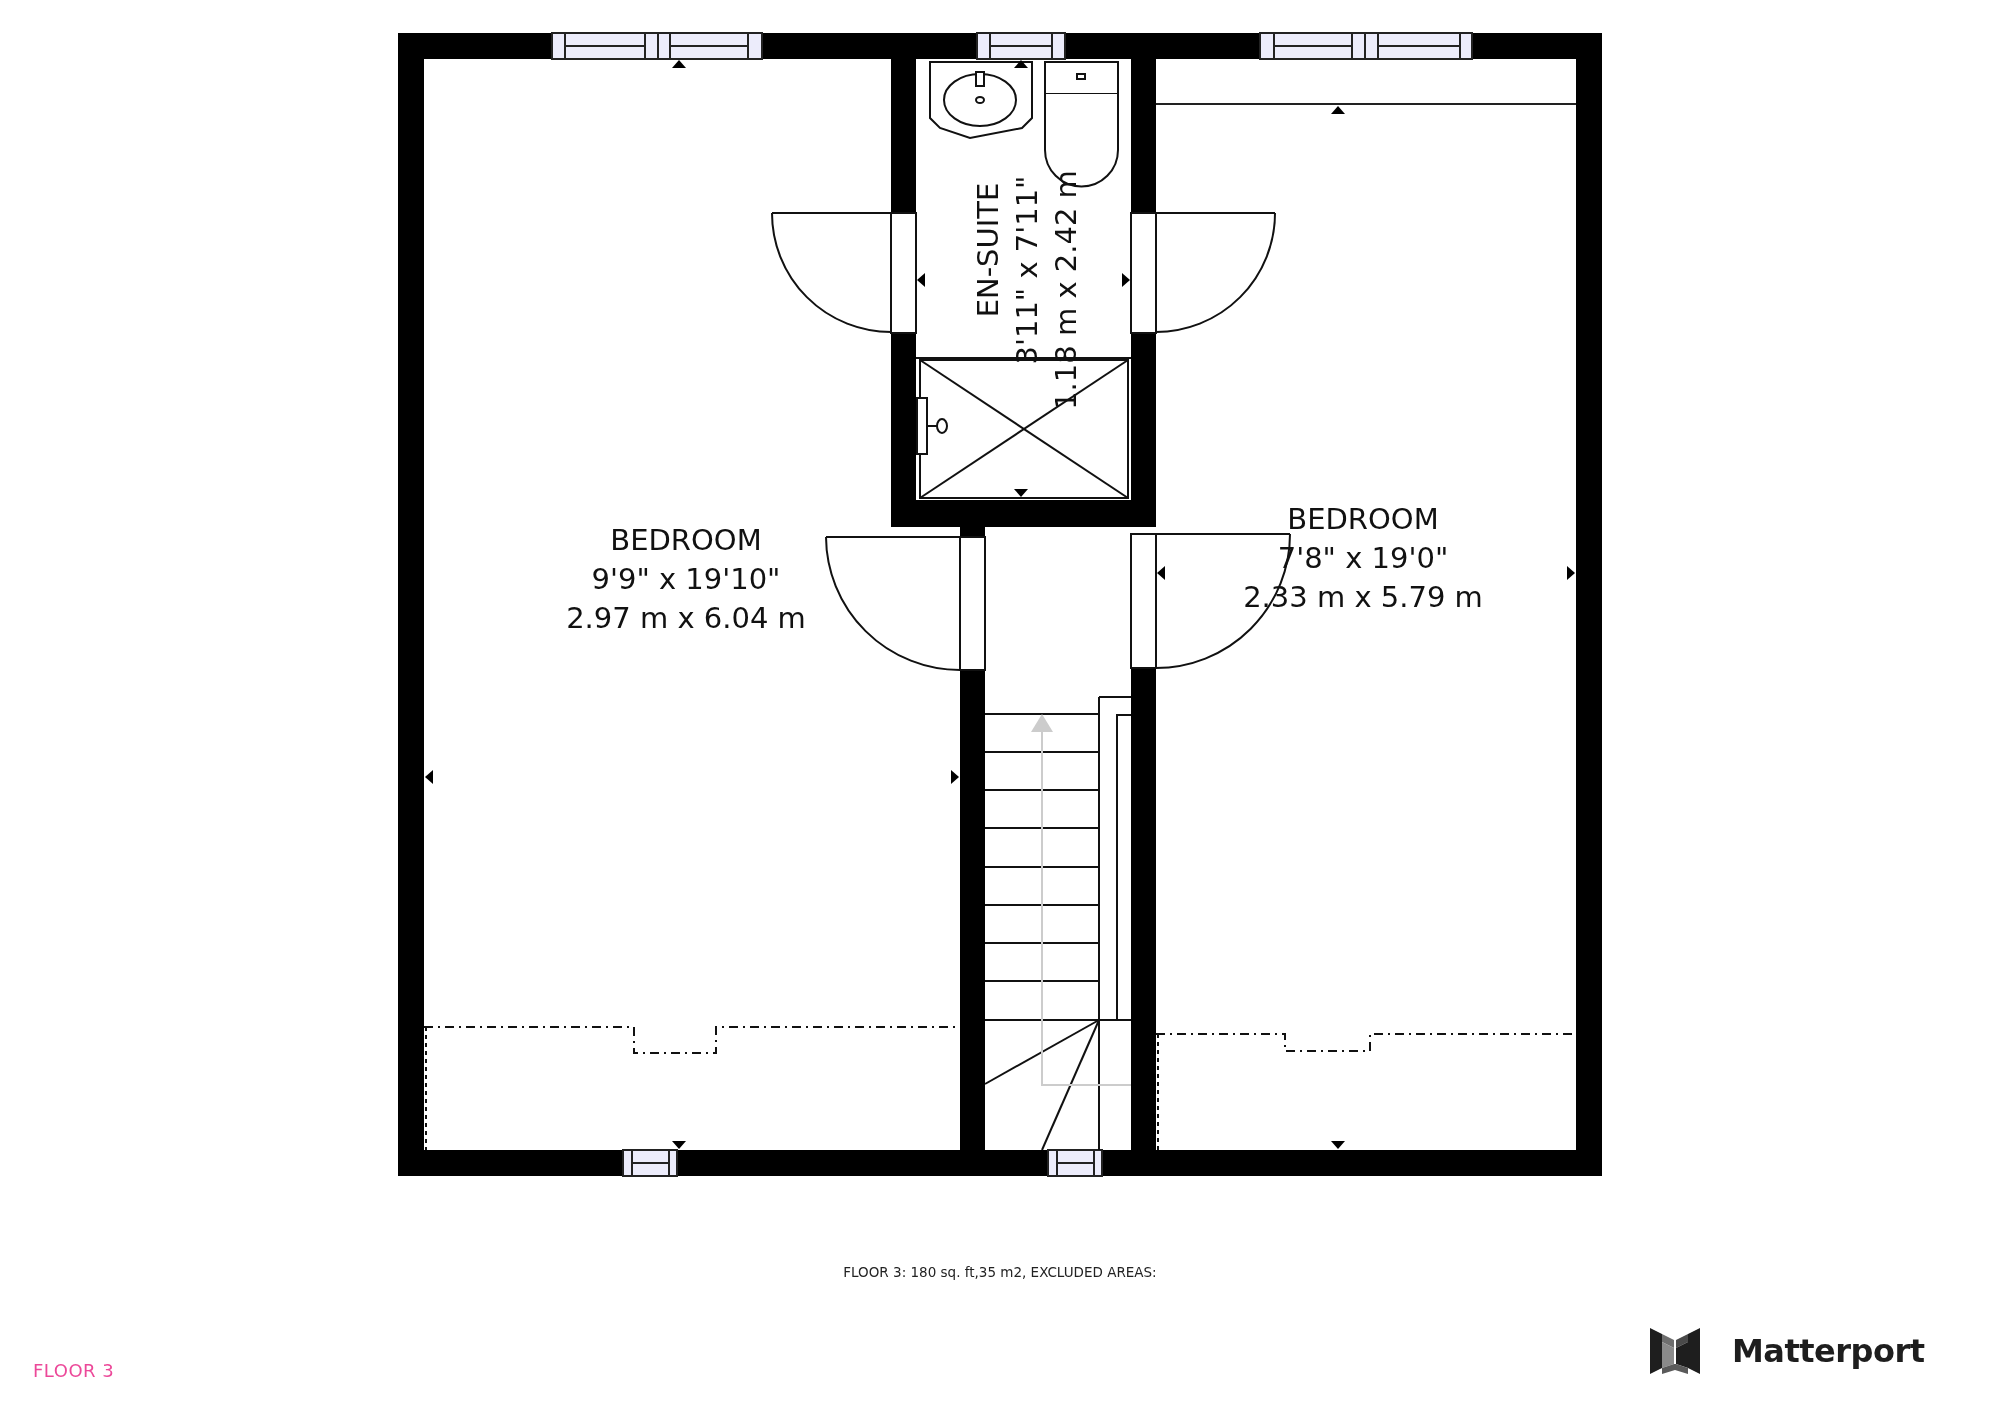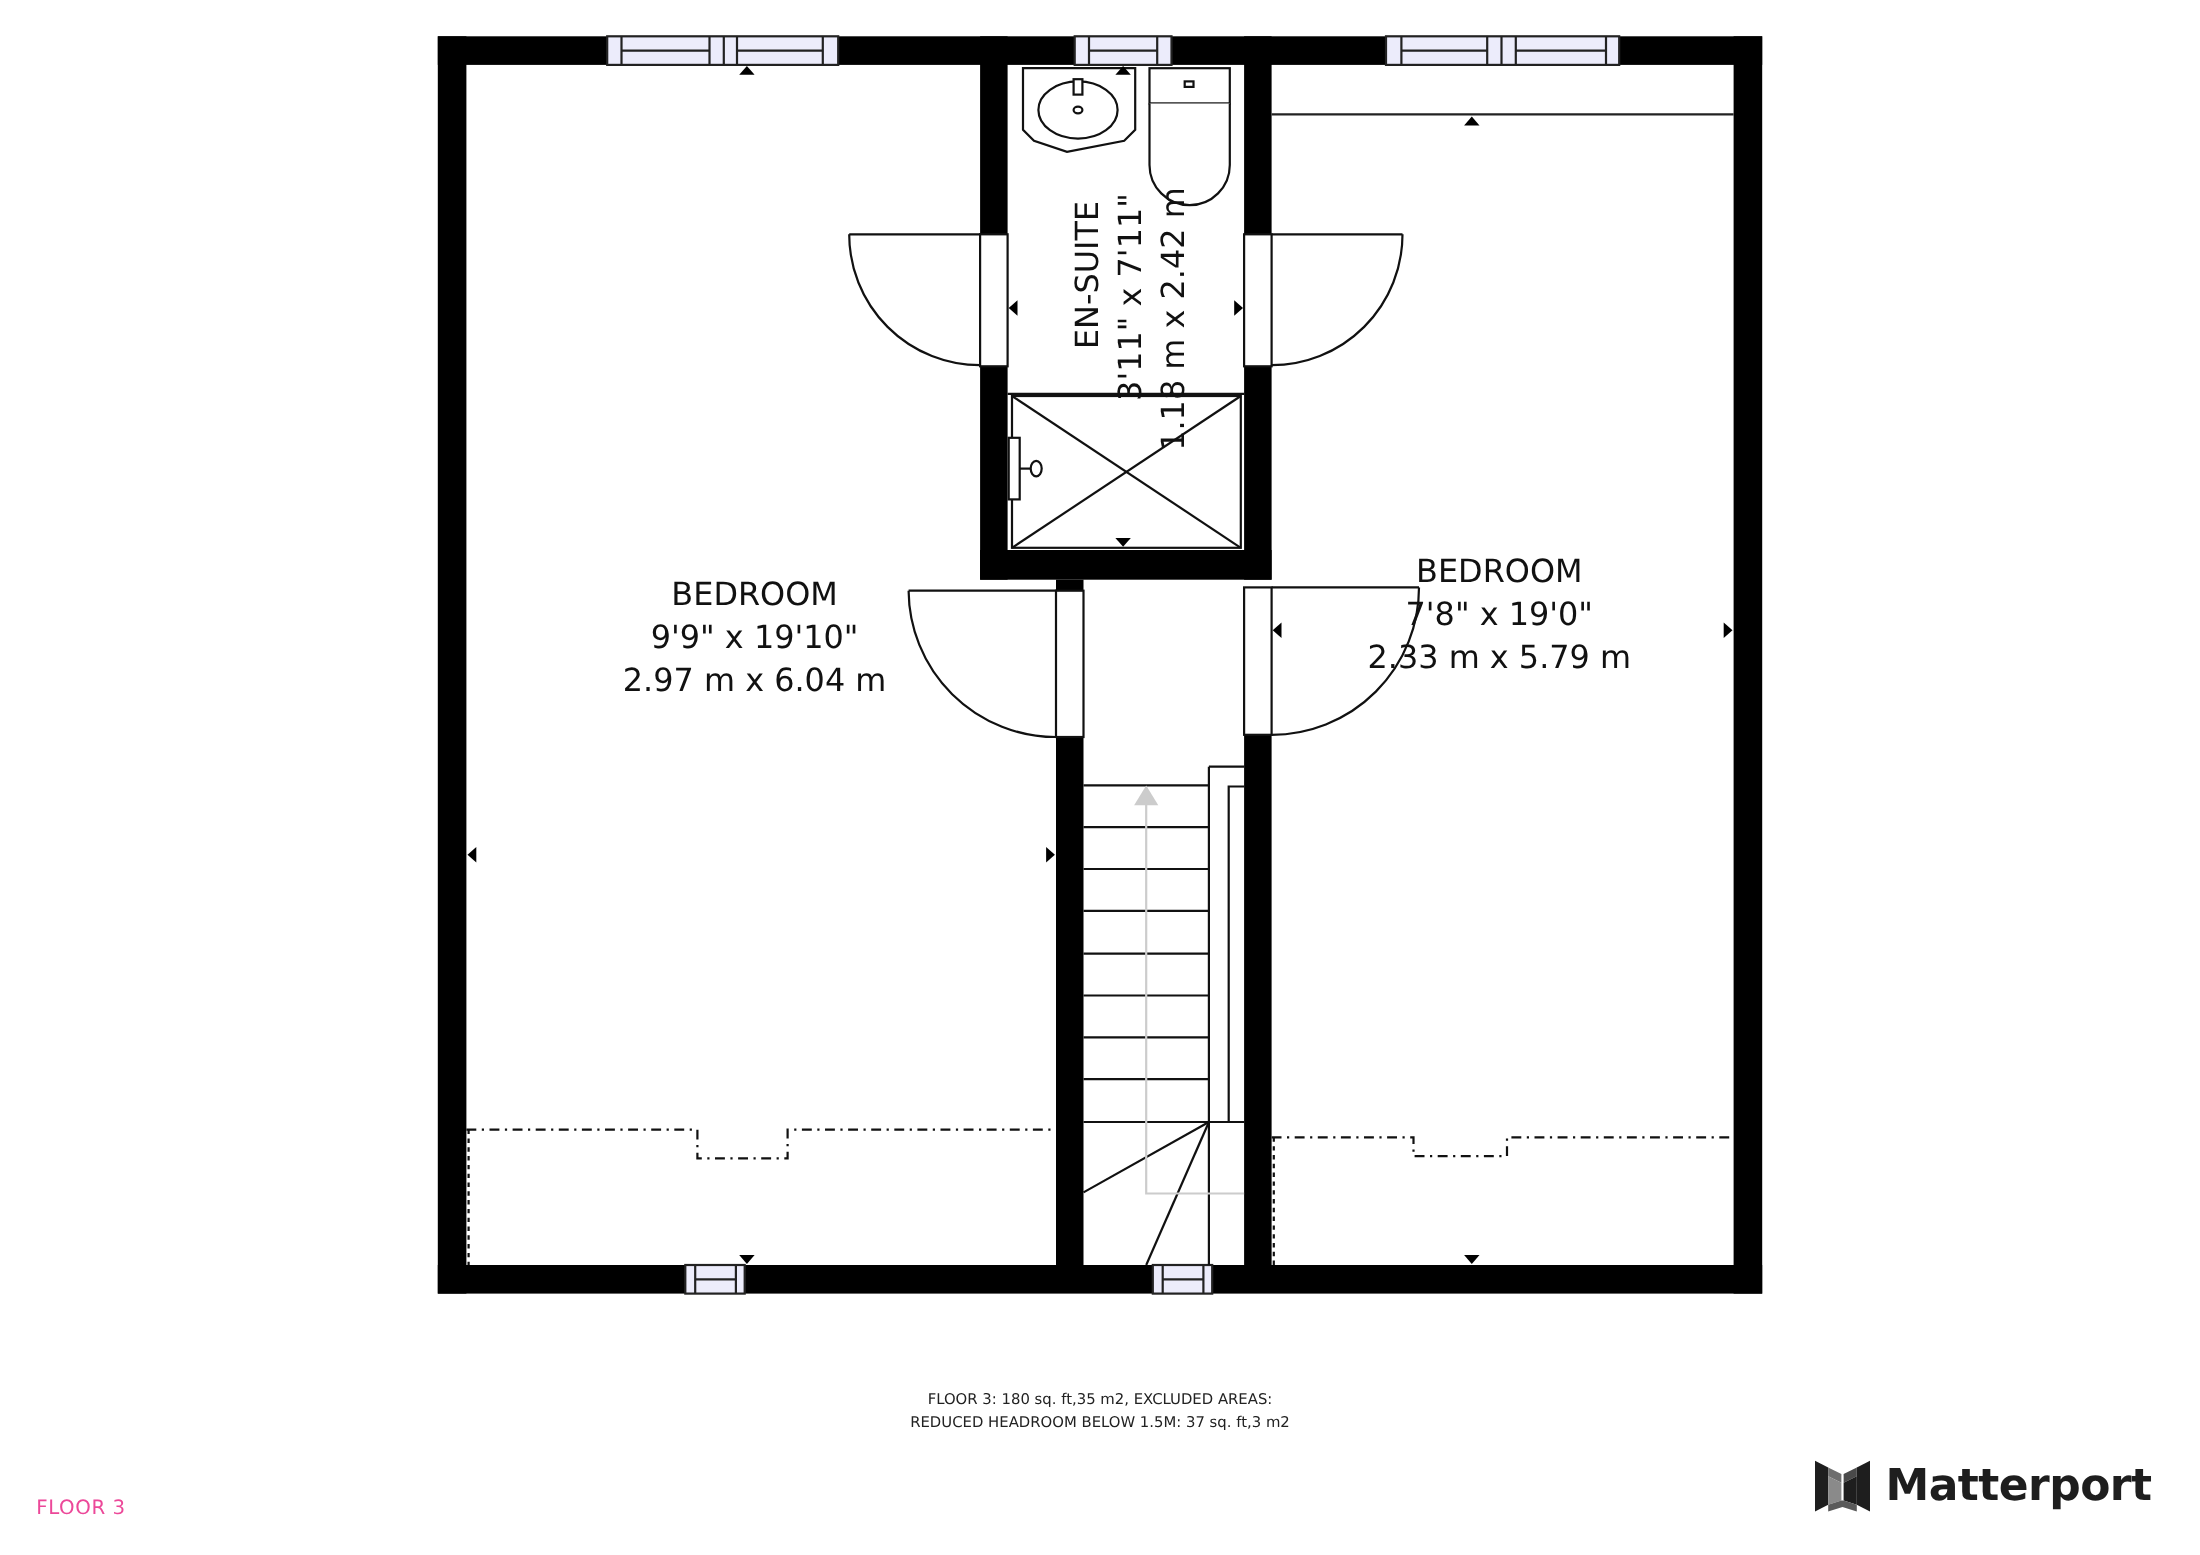--- a/index.html
+++ b/index.html
@@ -3,21 +3,21 @@
 <meta charset="utf-8">
 <style>
   html, body { margin: 0; padding: 0; background: #ffffff; }
   body { width: 2000px; height: 1414px; position: relative; overflow: hidden; font-family: "DejaVu Sans", sans-serif; }
   #plan { position: absolute; left: 0; top: 0; width: 2000px; height: 1414px; }
   .room-label { font-family: "DejaVu Sans", sans-serif; fill: #111; }
   .footer { position: absolute; left: 700px; top: 1262px; width: 600px; text-align: center; color: #222; font-size: 13.5px; line-height: 20.5px; }
   .footer .note { color: #9a9a9a; font-size: 12px; }
   .floor-label { position: absolute; left: 33px; top: 1360px; color: #ec4899; font-size: 18px; letter-spacing: 0.5px; }
   .brand { position: absolute; left: 1648px; top: 1324px; display: flex; align-items: center; }
-  .brand-name { font-family: "DejaVu Sans", sans-serif; font-weight: bold; font-size: 40px; color: #1e1e1e; margin-left: 12px; letter-spacing: -0.5px; }
+  .brand-name { font-family: "DejaVu Sans", sans-serif; font-weight: bold; font-size: 32px; color: #1e1e1e; margin-left: 30px; letter-spacing: -0.5px; }
 </style>
 </head>
 <body>
 
 <svg id="plan" viewBox="0 0 2000 1414" xmlns="http://www.w3.org/2000/svg">
 
   <g fill="#000">
 
     <rect x="398" y="33" width="1204" height="26"></rect>
     <rect x="398" y="1150" width="1204" height="26"></rect>
@@ -193,21 +193,20 @@
   </g>
   <g class="room-label" font-size="29" text-anchor="middle" transform="translate(1023,250) rotate(-90)">
     <text x="0" y="-25">EN-SUITE</text>
     <text x="-20" y="14">3'11" x 7'11"</text>
     <text x="-40" y="53">1.18 m x 2.42 m</text>
   </g>
 </svg>
 
 <div class="footer">
   <div>FLOOR 3: 180 sq. ft,35 m2, EXCLUDED AREAS:</div>
-  <div>REDUCED HEADROOM BELOW 1.5M: 37 sq. ft,3 m2</div>
 </div>
 
 <div class="floor-label">FLOOR 3</div>
 
 <div class="brand">
   <svg width="54" height="54" viewBox="0 0 54 54">
     <polygon points="2,4 14,10 14,44 2,50" fill="#1e1e1e"></polygon>
     <polygon points="14,10 26,16 26,24 14,18" fill="#6e6e6e"></polygon>
     <polygon points="14,18 26,24 26,40 14,44" fill="#8a8a8a"></polygon>
     <polygon points="52,4 40,10 40,44 52,50" fill="#1e1e1e"></polygon>

